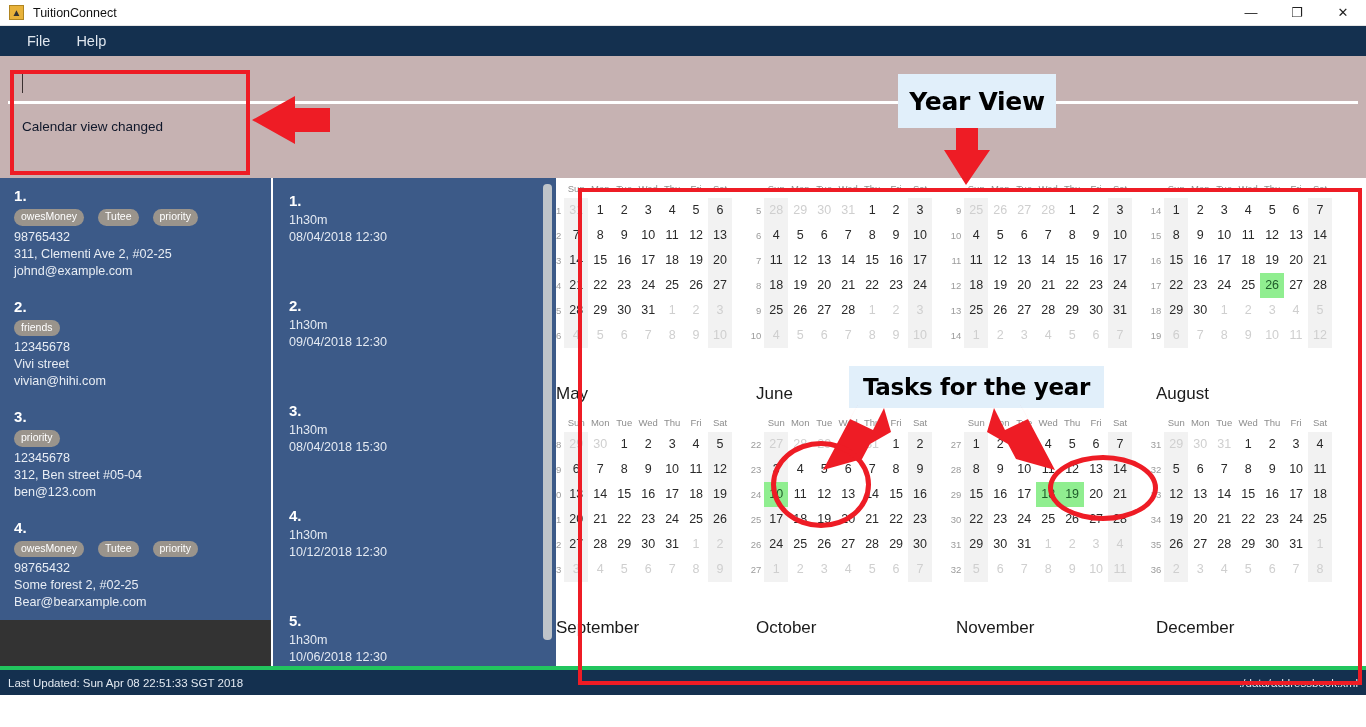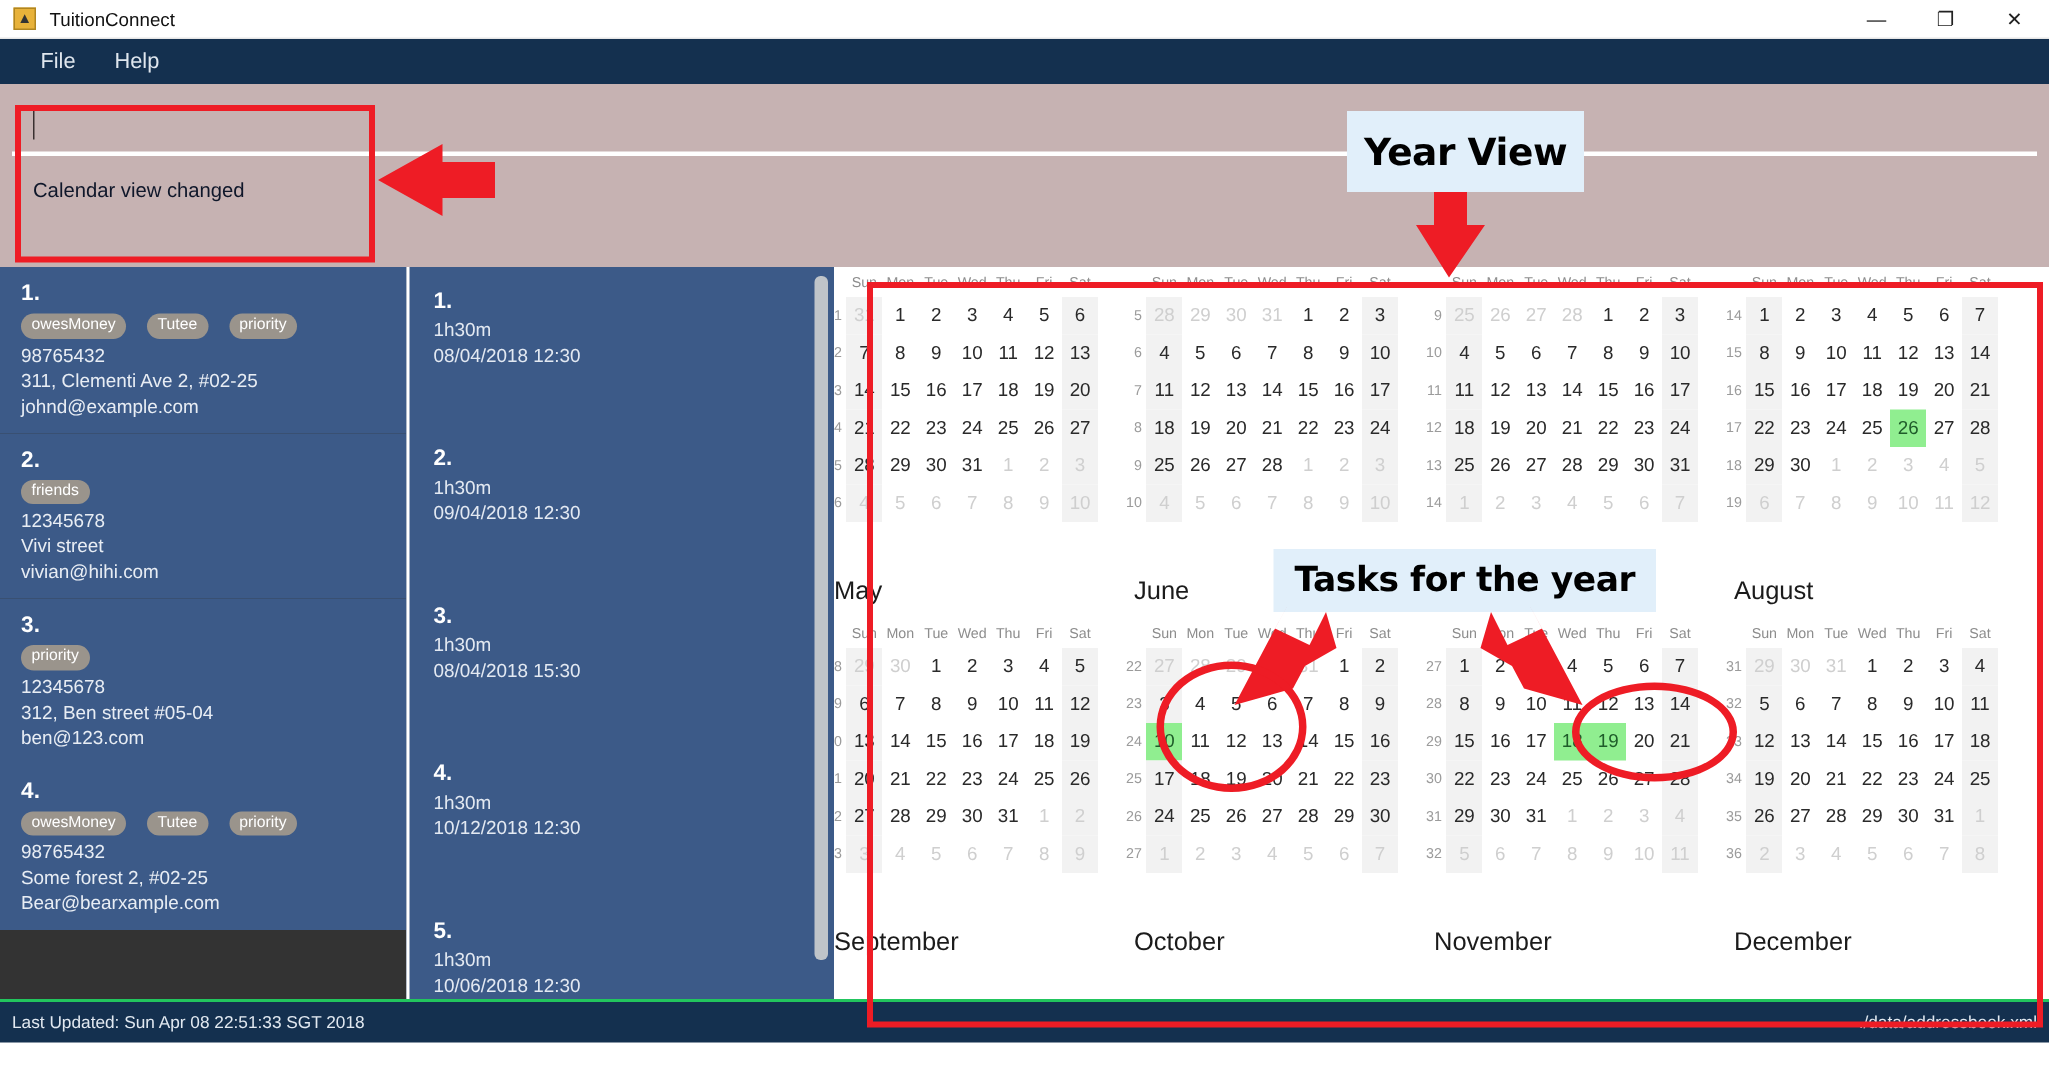--- a/index.html
+++ b/index.html
@@ -145,21 +145,21 @@
   }
   .day.out { color: #cfcfcf; }
   .day.weekend-bg { background: #f2f2f2; }
   .day.hl { background: #90ee90; color: #1f5c2a; }
   .month-sep { height: 30px; }
 
   
   #statusbar {
     height: 29px; background: #14304f;
     display: flex; align-items: center;
-    padding: 0 8px; border-top: 2px solid #22c55e;
+    padding: 0 8px; border-top: 4px solid #22c55e;
   }
   #status-left { color: #e2e9f1; font-size: 11.5px; }
   #status-right { margin-left: auto; color: #e2e9f1; font-size: 11.5px; }
 
   
   .ann-box {
     position: absolute; background: #e1effa;
     display: flex; align-items: center; justify-content: center;
     color: #000000; font-weight: bold;
     font-family: "DejaVu Sans", sans-serif;

